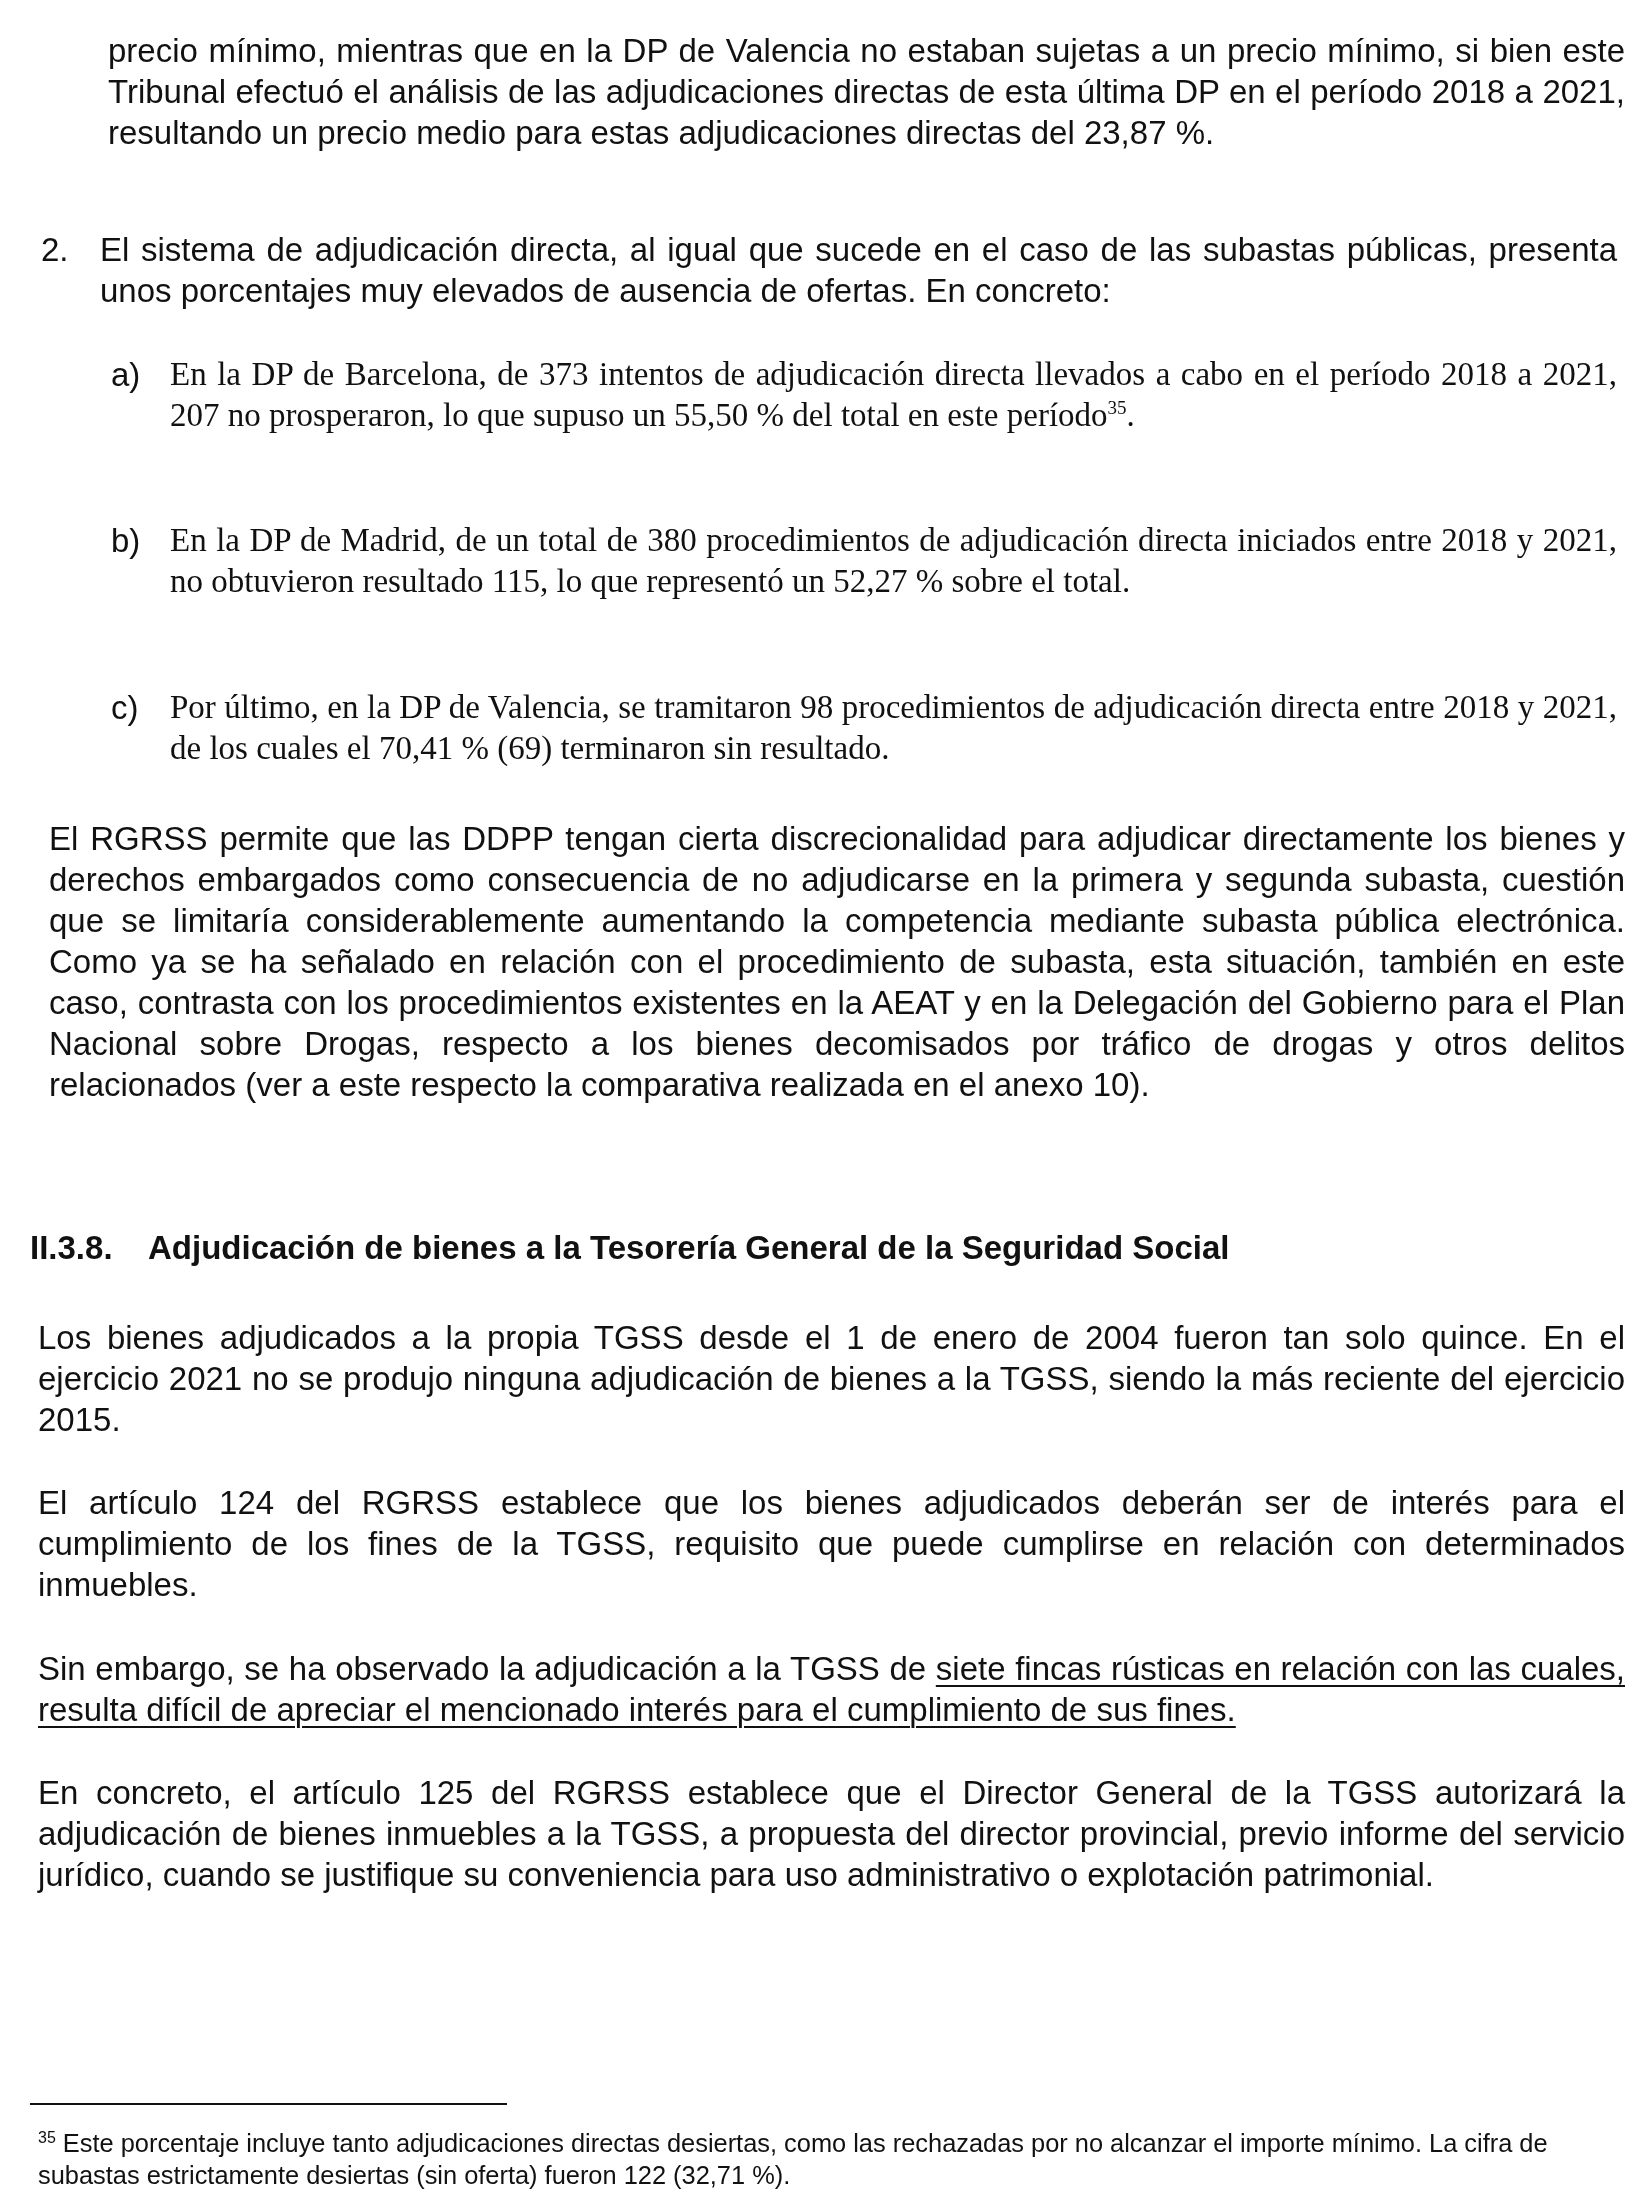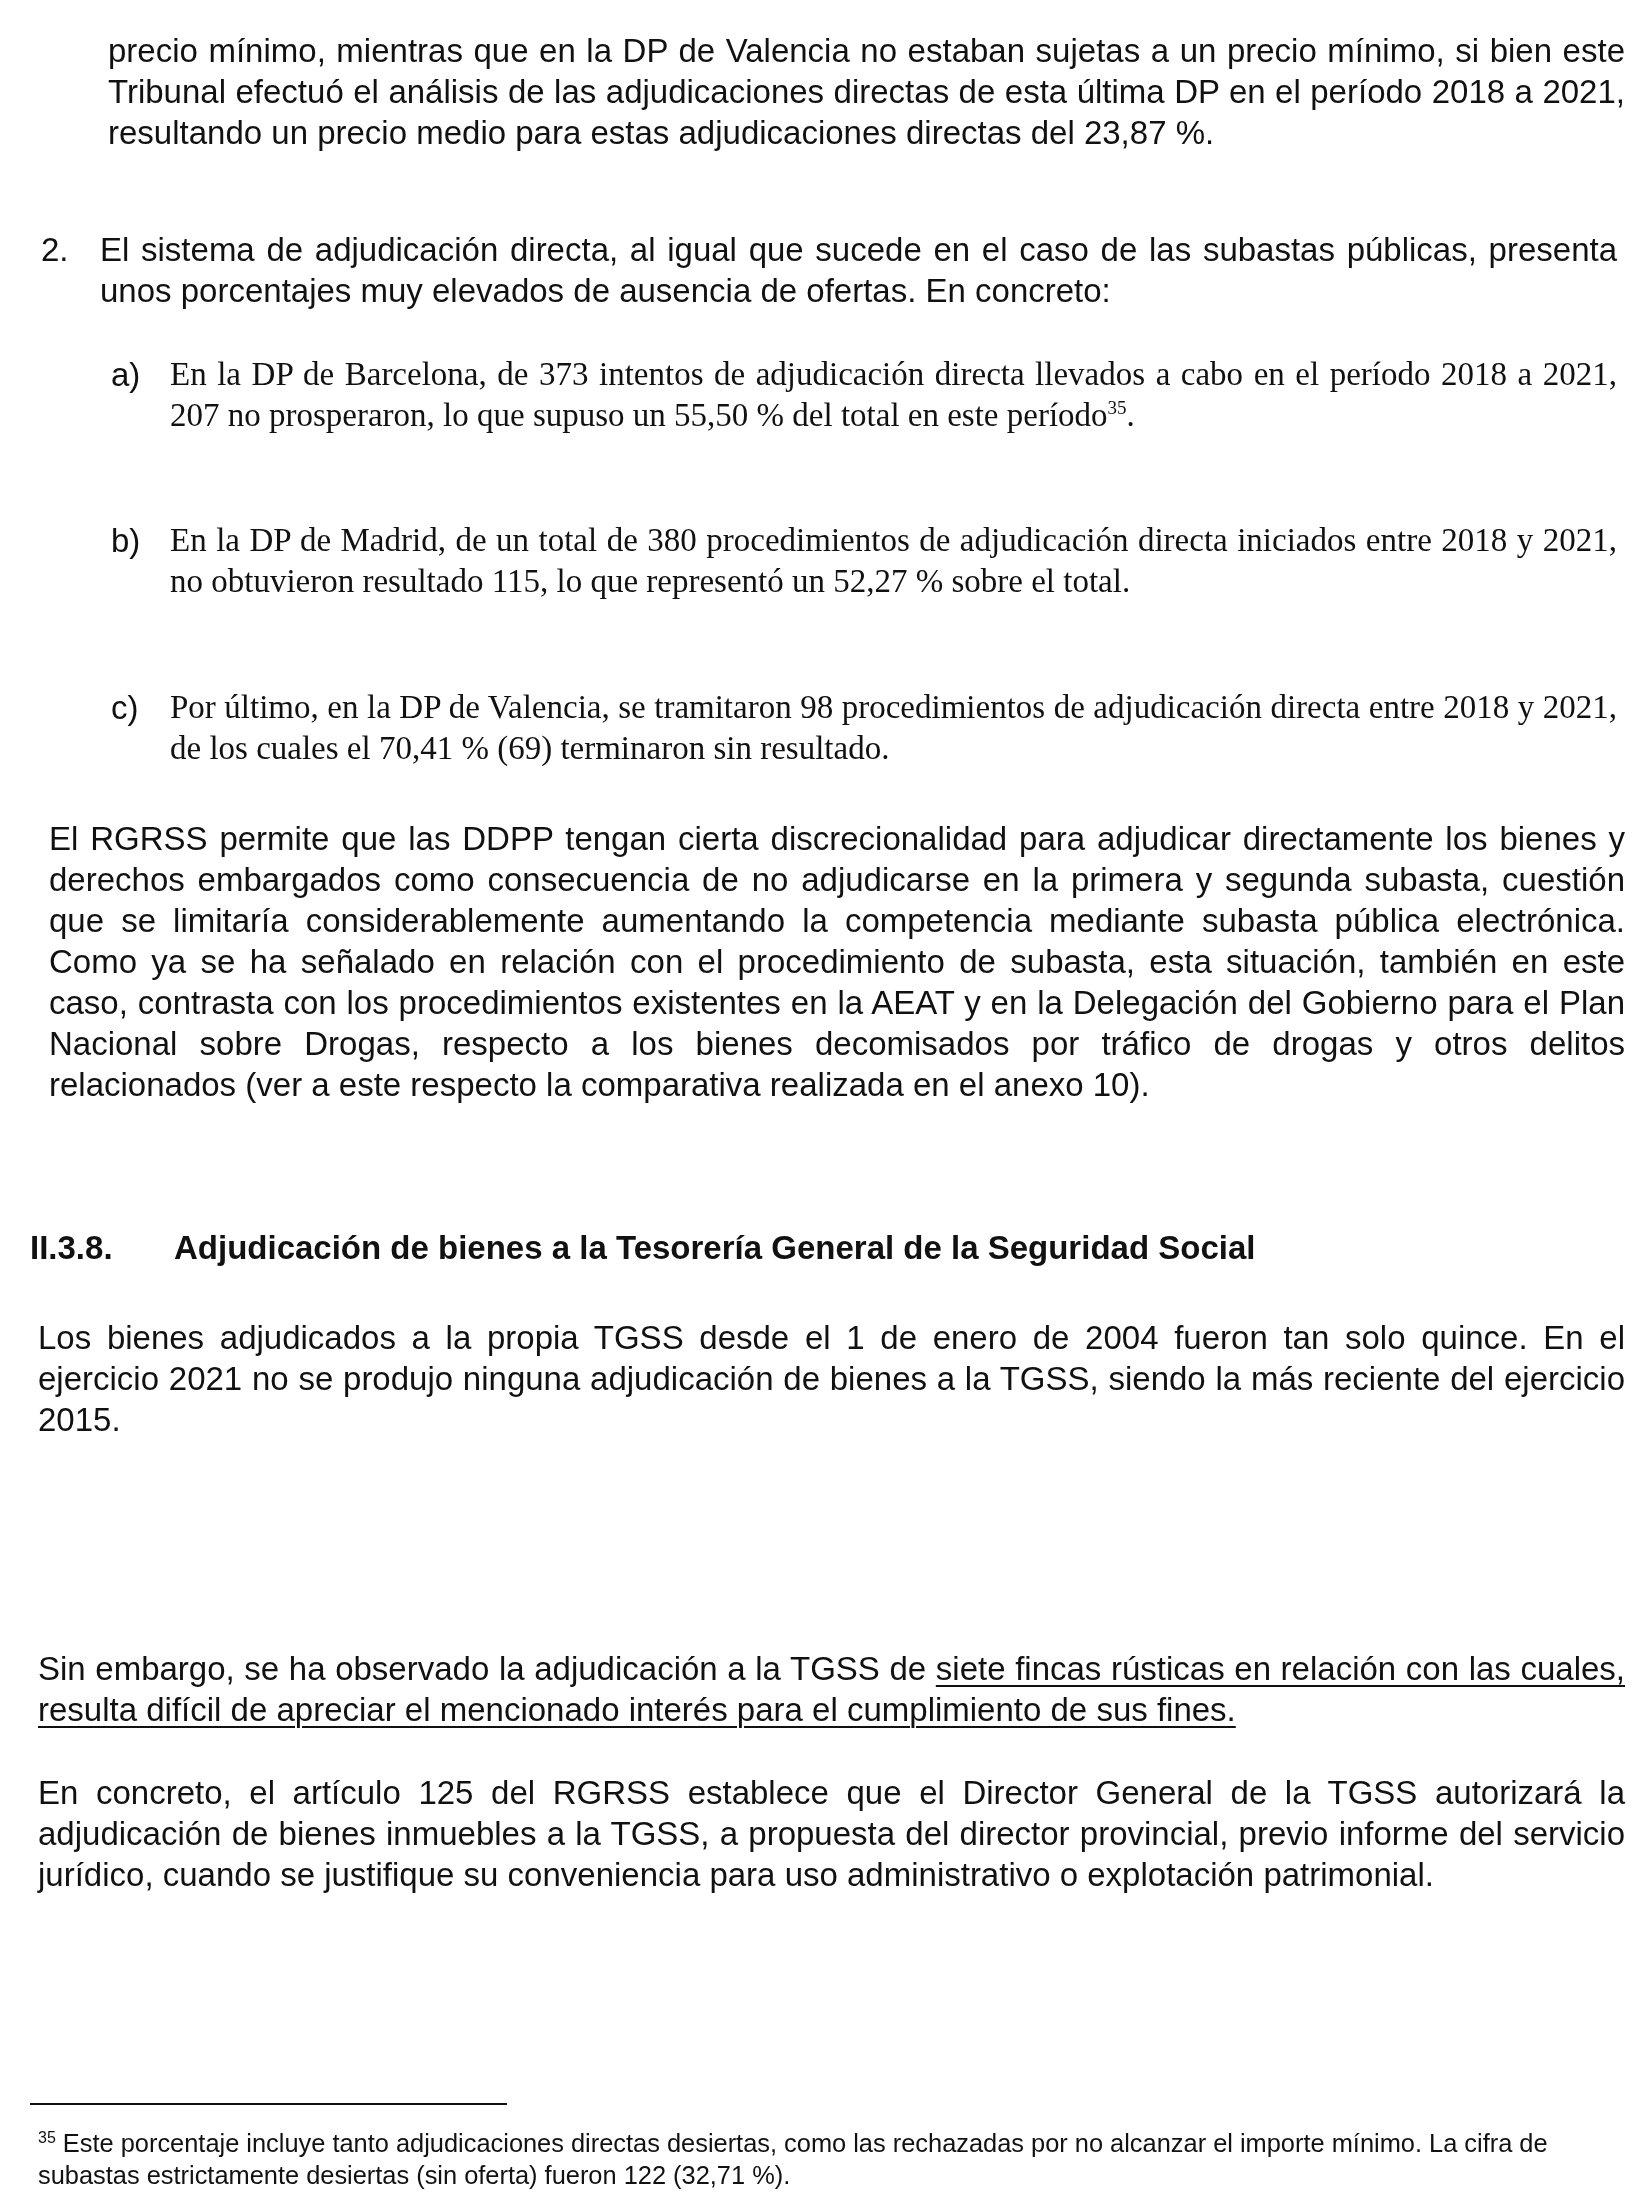--- a/index.html
+++ b/index.html
@@ -12,21 +12,21 @@
   .txt { font-size: 33px; line-height: 41px; text-align: justify; text-align-last: left; }
   .block { position: absolute; }
   .cont { left: 100px; width: 1517px; top: 22px; }
   .item2 { left: 41px; width: 1576px; top: 229px; display: flex; }
   .item2 .num { width: 59px; flex: none; }
   .sub { left: 111px; width: 1506px; display: flex; }
   .sub .lbl { width: 59px; flex: none; }
   .sub .body { flex: 1; font-family: Liberation Serif, serif; }
   .para { left: 41px; width: 1576px; }
   .para2 { left: 30px; width: 1587px; }
-  .heading { position: absolute; left: 30px; top: 1227px; font-size: 33px; line-height: 41px; font-weight: bold; display: flex; gap: 26px; }
+  .heading { position: absolute; left: 30px; top: 1227px; font-size: 33px; line-height: 41px; font-weight: bold; display: flex; }
   .heading .hnum { width: 118px; }
   sup { font-size: 19px; line-height: 0; vertical-align: super; }
   .u { text-decoration: underline; text-decoration-thickness: 1.6px; text-underline-offset: 4.8px; }
   .fn-rule { position: absolute; left: 30px; top: 2103px; width: 477px; height: 2.4px; background: #111; }
   .footnote { position: absolute; left: 30px; top: 2119px; width: 1589px; font-size: 25.4px; line-height: 32px; }
   .footnote sup { font-size: 16px; }
 </style>
 </head>
 <body>
 
@@ -55,20 +55,21 @@
   </div>
 
   <p class="block txt para" style="top:810px">El RGRSS permite que las DDPP tengan cierta discrecionalidad para adjudicar directamente los bienes y derechos embargados como consecuencia de no adjudicarse en la primera y segunda subasta, cuestión que se limitaría considerablemente aumentando la competencia mediante subasta pública electrónica. Como ya se ha señalado en relación con el procedimiento de subasta, esta situación, también en este caso, contrasta con los procedimientos existentes en la AEAT y en la Delegación del Gobierno para el Plan Nacional sobre Drogas, respecto a los bienes decomisados por tráfico de drogas y otros delitos relacionados (ver a este respecto la comparativa realizada en el anexo 10).</p>
 
   <div class="heading">
     <span class="hnum">II.3.8.</span>
     <span>Adjudicación de bienes a la Tesorería General de la Seguridad Social</span>
   </div>
 
   <p class="block txt para2" style="top:1309px">Los bienes adjudicados a la propia TGSS desde el 1 de enero de 2004 fueron tan solo quince. En el ejercicio 2021 no se produjo ninguna adjudicación de bienes a la TGSS, siendo la más reciente del ejercicio 2015.</p>
+  <p class="block txt para2" style="top:1474px">El artículo 124 del RGRSS establece que los bienes adjudicados deberán ser de interés para el cumplimiento de los fines de la TGSS, requisito que puede cumplirse en relación con determinados inmuebles.</p>
 
   <p class="block txt para2" style="top:1640px"><span>Sin embargo, se ha observado la adjudicación a la TGSS de </span><span class="u">siete fincas rústicas en relación con las cuales, resulta difícil de apreciar el mencionado interés para el cumplimiento de sus fines.</span></p>
 
   <p class="block txt para2" style="top:1764px">En concreto, el artículo 125 del RGRSS establece que el Director General de la TGSS autorizará la adjudicación de bienes inmuebles a la TGSS, a propuesta del director provincial, previo informe del servicio jurídico, cuando se justifique su conveniencia para uso administrativo o explotación patrimonial.</p>
 
   <div class="fn-rule"></div>
   <p class="footnote"><sup>35</sup> <span>Este porcentaje incluye tanto adjudicaciones directas desiertas, como las rechazadas por no alcanzar el importe mínimo. La cifra de subastas estrictamente desiertas (sin oferta) fueron 122 (32,71 %).</span></p>
 
 </div>
 

